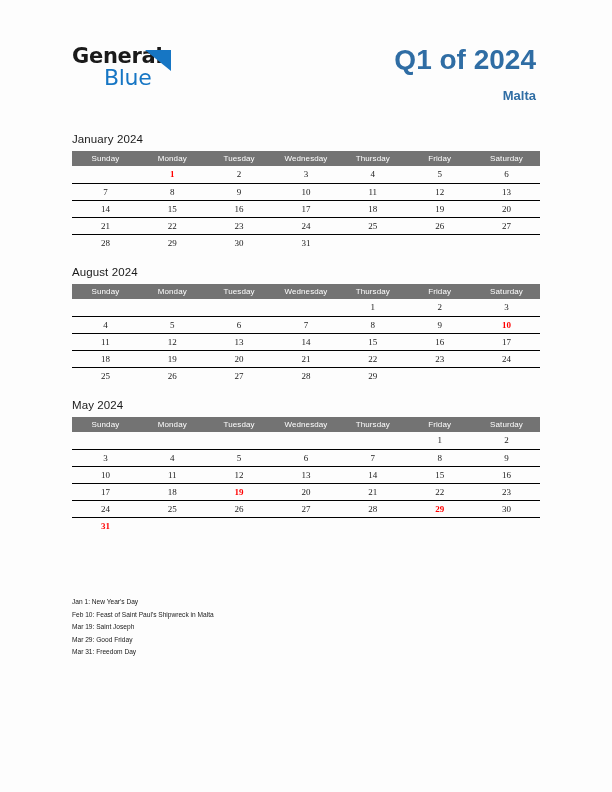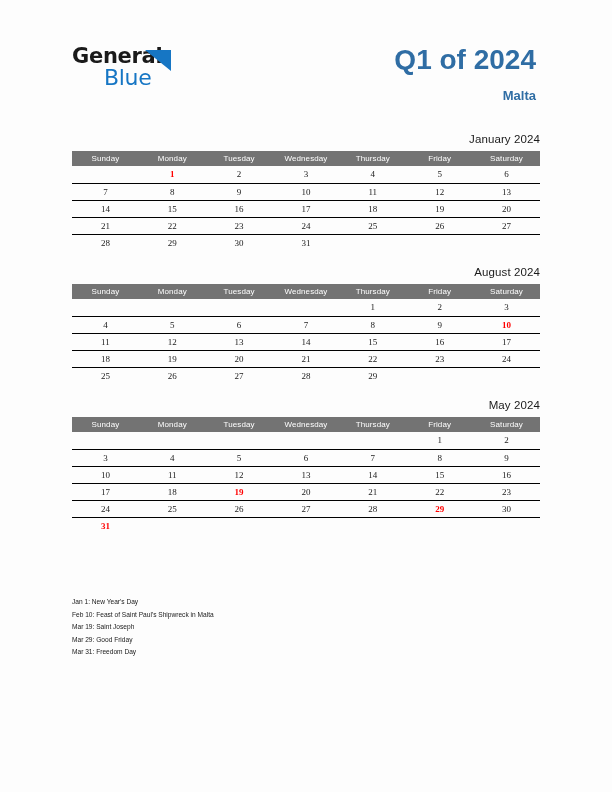--- a/index.html
+++ b/index.html
@@ -92,21 +92,21 @@
     top: 133px;
     width: 468px;
   }
 
   .month-block {
     width: 468px;
     margin-bottom: 15px;
   }
 
   .month-title {
-    text-align: right;
+    text-align: left;
     font-size: 11.5px;
     color: #1a1a1a;
     font-family: "Liberation Sans", sans-serif;
     padding-bottom: 6px;
     letter-spacing: 0.1px;
   }
 
   table.cal {
     width: 468px;
     border-collapse: collapse;

